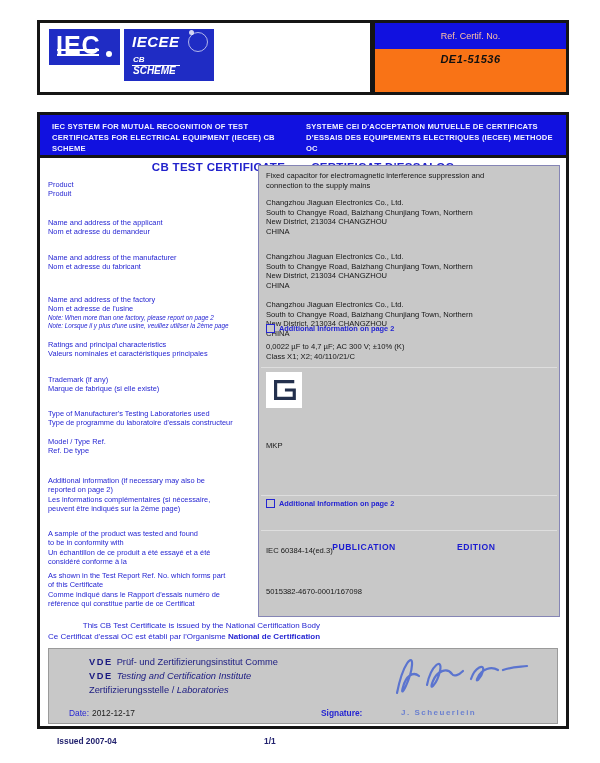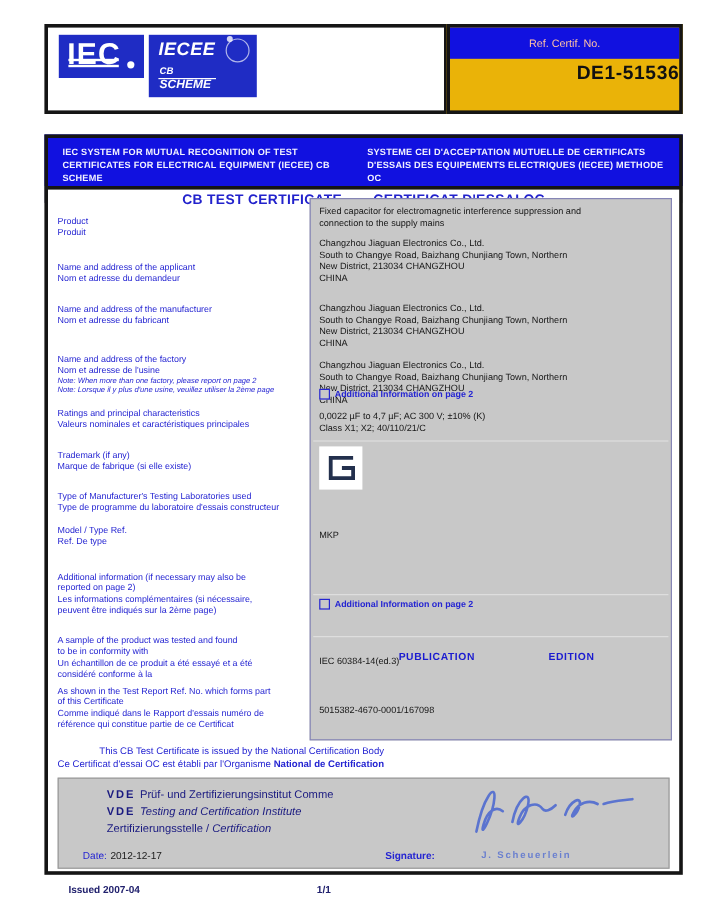--- a/index.html
+++ b/index.html
@@ -14,23 +14,23 @@
   .iec-lines{position:absolute;left:8px;bottom:9px;width:42px;}
   .iec-lines div{height:2px;background:#fff;margin-top:3px;}
   .iec-dot{position:absolute;right:8px;bottom:8px;width:6px;height:6px;border-radius:50%;background:#fff;}
   .iecee-tile{left:84px;top:6px;width:90px;height:52px;overflow:hidden;}
   .iecee-main{position:absolute;left:8px;top:4px;color:#fff;font-size:15px;font-weight:bold;font-style:italic;letter-spacing:.5px;border-bottom:1px solid #fff;padding-bottom:15px;}
   .iecee-cb{position:absolute;left:9px;top:26px;color:#fff;font-size:8px;font-weight:bold;font-style:italic;}
   .iecee-scheme{position:absolute;left:9px;top:36px;color:#fff;font-size:10px;font-weight:bold;font-style:italic;}
   .globe{position:absolute;right:6px;top:3px;width:18px;height:18px;border:1.5px solid rgba(255,255,255,.65);border-radius:50%;}
   .globe-dot{position:absolute;right:20px;top:1px;width:5px;height:5px;border-radius:50%;background:rgba(255,255,255,.8);}
   
-  .ref-box{left:372px;top:20px;width:191px;height:69px;border:3px solid #151515;background:#eab308;}
+  .ref-box{left:372px;top:20px;width:191px;height:69px;border:3px solid #151515;background:#f97316;}
   .ref-head{position:absolute;left:0;top:0;width:100%;height:26px;background:#1111e0;color:#ffc2a3;font-size:9px;text-align:center;line-height:26px;}
-  .ref-num{position:absolute;left:0;top:30px;width:100%;text-align:right;font-size:16px;font-weight:bold;color:#111;letter-spacing:.5px;}
+  .ref-num{position:absolute;left:0;top:30px;width:100%;text-align:center;font-size:11px;font-weight:bold;color:#111;letter-spacing:.5px;font-style:italic;}
   
   .banner{left:37px;top:98px;width:526px;height:51px;border:3px solid #151515;background:#1111e0;margin-top:14px;}
   .banner-col{position:absolute;top:6px;color:#f2f2ff;font-size:7.6px;font-weight:bold;line-height:11px;letter-spacing:.2px;}
   .banner-en{left:12px;width:242px;}
   .banner-fr{left:266px;width:250px;}
   
   .main-box{left:37px;top:155px;width:526px;height:568px;border:3px solid #151515;background:#fff;}
   .doc-title{position:absolute;left:0;top:3px;width:100%;display:flex;justify-content:center;gap:26px;color:#2222cc;font-size:11.5px;font-weight:bold;letter-spacing:.3px;}
   .lbl{position:absolute;left:8px;width:208px;color:#2525d2;font-size:7.4px;line-height:9.4px;}
   .lbl-note{font-size:6.3px;font-style:italic;line-height:8px;}
@@ -188,21 +188,21 @@
 
   <div class="vde-box">
     <div class="vde-line" style="top:7px">
       <span class="vde-brand">VDE</span><span>Prüf- und Zertifizierungsinstitut Comme</span>
     </div>
     <div class="vde-line" style="top:21px">
       <span class="vde-brand">VDE</span><span class="it">Testing and Certification Institute</span>
     </div>
     <div class="vde-line" style="top:35px">
       <span>Zertifizierungsstelle /</span>
-      <span class="it">Certification</span>
+      <span class="it">Laboratories</span>
     </div>
 
     <svg class="sig-svg" width="170" height="58" viewBox="0 0 170 58">
       <path d="M18 44 C24 14 34 4 33 16 C32 30 20 52 24 38 C27 27 34 22 40 27" fill="none" stroke="#5b74cf" stroke-width="2.2" stroke-linecap="round"></path>
       <path d="M48 36 C52 16 64 8 61 22 C58 35 49 44 54 32 C58 22 68 18 73 25 C75 28 80 26 84 22" fill="none" stroke="#5b74cf" stroke-width="2.2" stroke-linecap="round"></path>
       <path d="M92 30 C96 18 106 14 104 22 C102 30 95 35 99 28 C103 20 112 17 119 21" fill="none" stroke="#5b74cf" stroke-width="2.2" stroke-linecap="round"></path>
       <path d="M124 21 C132 18 140 18 148 17" fill="none" stroke="#5b74cf" stroke-width="2.2" stroke-linecap="round"></path>
     </svg>
 
     <div class="date-row">

